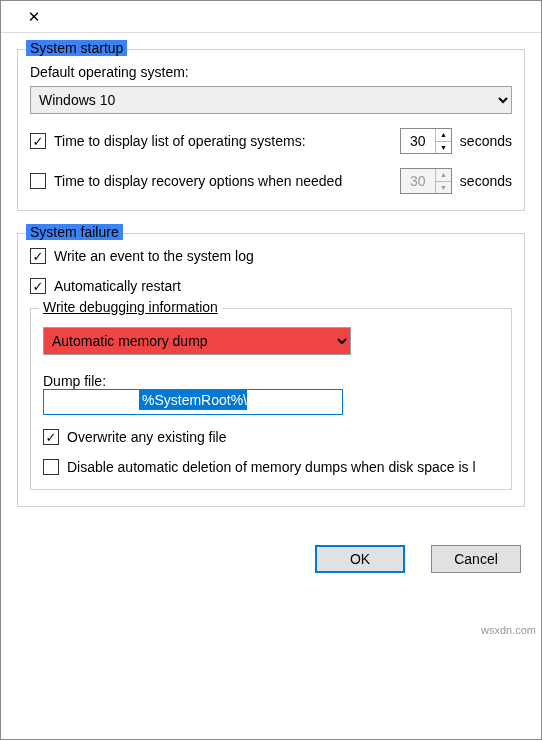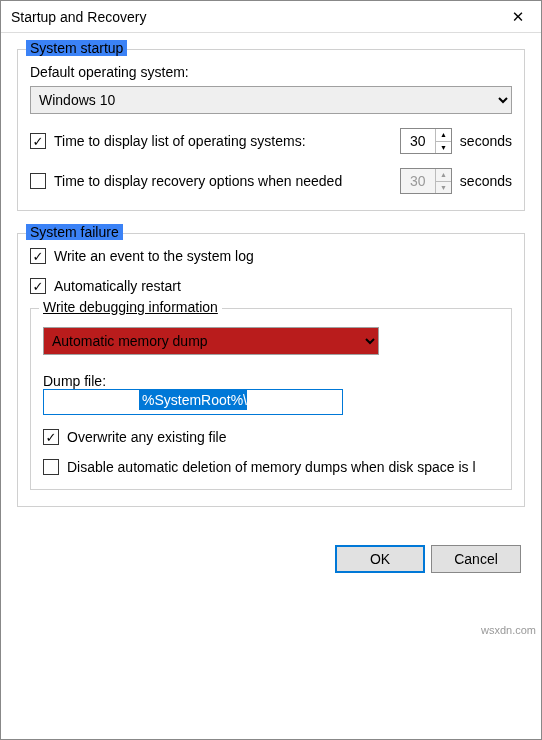--- a/index.html
+++ b/index.html
@@ -118,26 +118,26 @@
   }
   .subgroup-title {
     position: absolute;
     top: -10px;
     left: 8px;
     background: #fff;
     padding: 0 4px;
     text-decoration: underline;
   }
   select.med {
-    width: 336px;
+    width: 308px;
     height: 28px;
     font-size: 14px;
     padding: 2px 4px;
     border: 1px solid #a0a0a0;
-    background: #b91c1c;
+    background: #ef4444;
   }
   .textinput {
     width: 300px;
     height: 26px;
     border: 1px solid #0078d7;
     font-size: 14px;
     display: flex;
     align-items: center;
     padding: 0;
     overflow: hidden;
@@ -147,21 +147,21 @@
   }
   .sel {
     background: #0078d7;
     color: #fff;
     padding: 2px 0 2px 3px;
   }
   .rest { padding: 2px 0; }
   .footer {
     display: flex;
     justify-content: flex-end;
-    gap: 6px;
+    gap: 26px;
     padding: 16px 20px;
   }
   .btn {
     width: 90px;
     height: 28px;
     border: 1px solid #888;
     background: #e1e1e1;
     font-size: 14px;
     cursor: pointer;
     display: flex;
@@ -180,21 +180,20 @@
     right: 6px;
     bottom: 104px;
     font-size: 11px;
     color: #999;
   }
 </style>
 </head>
 <body>
 
 <div class="titlebar">
-  <span class="title">Startup and Recovery</span>
   <div class="close">
     <span>✕</span>
   </div>
 </div>
 
 <div class="content">
 
   <div class="group">
     <div class="group-title">System startup</div>
 

